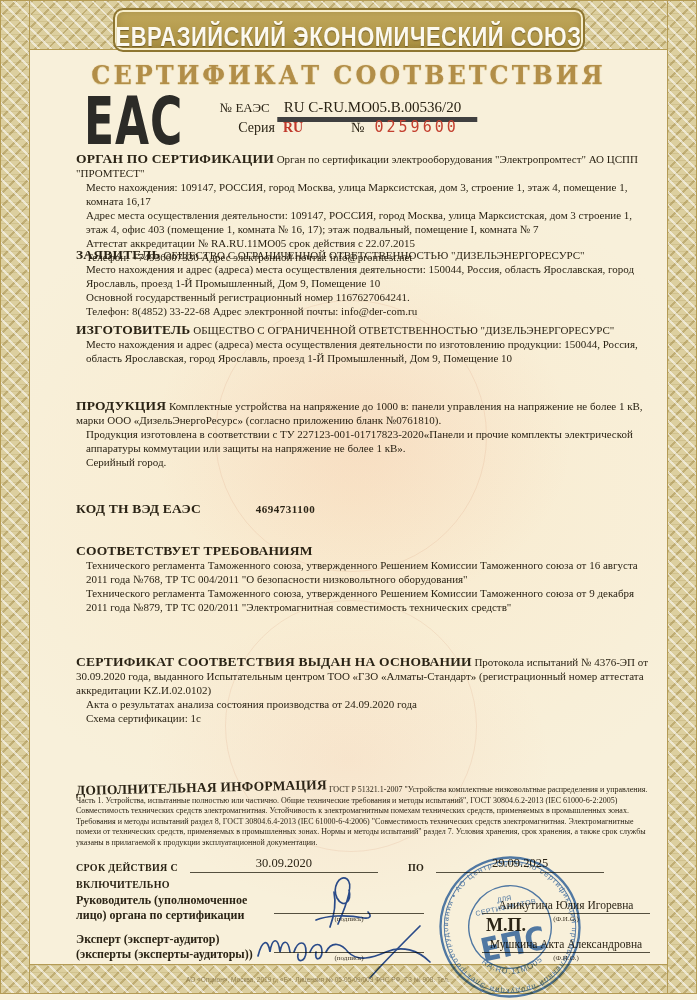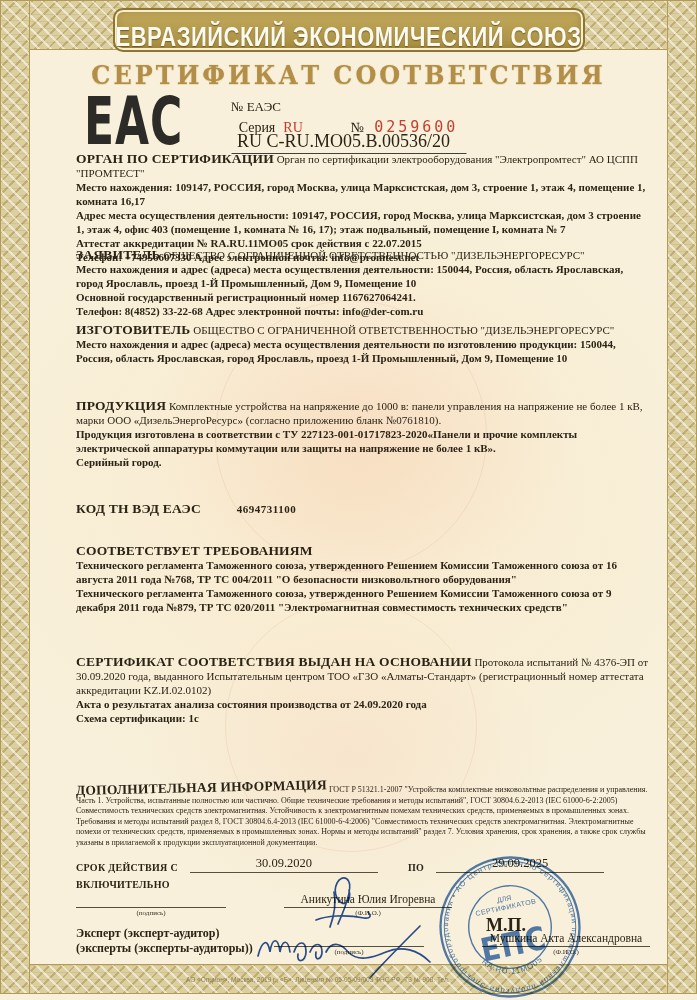--- a/index.html
+++ b/index.html
@@ -33,33 +33,33 @@
   .banner span{color:#fcf9ef;font-family:"Liberation Sans",sans-serif;font-weight:bold;
     font-size:22px;letter-spacing:.5px;transform:scaleY(1.25);white-space:nowrap;
     text-shadow:0 1px 1px rgba(100,80,30,.85);}
   .eac-logo{position:absolute;left:84px;top:88px;color:#2c2b27;
     font-family:"DejaVu Sans",sans-serif;font-weight:bold;font-size:44px;line-height:44px;
     letter-spacing:1px;transform:scaleY(1.5);transform-origin:top left;}
   .doc-title{position:absolute;top:61px;left:0;right:0;text-align:center;
     font-family:"DejaVu Serif",serif;font-weight:bold;font-size:24px;letter-spacing:3px;
     color:#b28e48;text-shadow:0 1px 0 #e9dcb2, 0 0 1px #caa35f;transform:scaleY(1.05);}
   .cert-no{position:absolute;top:99px;left:50%;transform:translateX(-50%);
-    display:flex;align-items:baseline;gap:16px;white-space:nowrap;flex-direction:column;}
+    display:flex;align-items:baseline;gap:8px;white-space:nowrap;}
   .cert-no .lbl{font-size:13px;}
-  .cert-no .val{font-size:18px;border-bottom:1px solid #404040;padding:0 16px 1px 6px;}
+  .cert-no .val{font-size:15px;border-bottom:5px solid #404040;padding:0 16px 1px 6px;}
   .series-row{position:absolute;top:118px;left:50%;transform:translateX(-50%);
     display:flex;align-items:flex-end;white-space:nowrap;font-size:14px;}
   .series-row .red{color:#c0392b;}
   .series-row .serial{font-family:"DejaVu Sans Mono",monospace;font-size:15px;letter-spacing:3px;color:#c4402f;}
   
   .sec{position:absolute;left:76px;width:574px;font-size:11px;line-height:14px;}
   .sec p{margin:0;}
   .h{font-weight:bold;font-size:13.5px;letter-spacing:.2px;}
-  .ln{font-weight:bold;}
-  .code-row{display:flex;align-items:baseline;gap:36px;}
+  .ln{margin-left:10px;}
+  .code-row{display:flex;align-items:baseline;gap:55px;}
   .code-row .code-val{font-size:11px;letter-spacing:.5px;font-weight:bold;}
   .addinfo-text{font-size:8px;line-height:10.5px;}
   .addinfo-h{display:inline-block;transform:rotate(-1.3deg);}
   
   .validity{position:absolute;left:76px;top:856px;width:574px;}
   .validity .row{display:flex;align-items:flex-end;gap:12px;}
   .vh{font-weight:bold;font-size:10px;letter-spacing:.3px;}
   .u-cell{display:inline-block;border-bottom:1px solid #55503f;text-align:center;
     font-size:12.5px;padding-bottom:1px;}
   .sigs{position:absolute;left:76px;top:893px;width:574px;}
@@ -101,21 +101,21 @@
   <div class="doc-title">СЕРТИФИКАТ СООТВЕТСТВИЯ</div>
 
   <div class="cert-no">
     <span class="lbl">№ ЕАЭС</span>
     <span class="val">RU C-RU.MO05.B.00536/20</span>
   </div>
 
   <div class="series-row">
     <span>Серия</span>
     <span style="width:8px"></span>
-    <span class="red" style="font-weight:normal">RU</span>
+    <span class="red" style="font-weight:bold">RU</span>
     <span style="width:48px"></span>
     <span>№</span>
     <span style="width:10px"></span>
     <span class="serial">0259600</span>
   </div>
 
   <div class="sec" style="top:152px">
     <p><span class="h">ОРГАН ПО СЕРТИФИКАЦИИ</span> <span>Орган по сертификации электрооборудования "Электропромтест" АО ЦСПП "ПРОМТЕСТ"</span></p>
     <div class="ln">Место нахождения: 109147, РОССИЯ, город Москва, улица Марксистская, дом 3, строение 1, этаж 4, помещение 1, комната 16,17</div>
     <div class="ln">Адрес места осуществления деятельности: 109147, РОССИЯ, город Москва, улица Марксистская, дом 3 строение 1, этаж 4, офис 403 (помещение 1, комната № 16, 17); этаж подвальный, помещение I, комната № 7</div>
@@ -169,20 +169,21 @@
       <span class="vh">СРОК ДЕЙСТВИЯ С</span>
       <span class="u-cell" style="width:188px">30.09.2020</span>
       <span class="vh" style="margin-left:18px">ПО</span>
       <span class="u-cell" style="width:168px">29.09.2025</span>
     </div>
     <div class="vh" style="margin-top:6px">ВКЛЮЧИТЕЛЬНО</div>
   </div>
 
   <div class="sigs">
     <div class="sig-row">
+      <div class="sig-label">Руководитель (уполномоченное лицо) органа по сертификации</div>
       <div class="line-wrap">
         <div class="sig-line"></div>
         <div class="caption">(подпись)</div>
       </div>
       <div class="spacer-mid"></div>
       <div class="line-wrap">
         <div class="name-line">Аникутина Юлия Игоревна</div>
         <div class="caption">(Ф.И.О.)</div>
       </div>
     </div>

